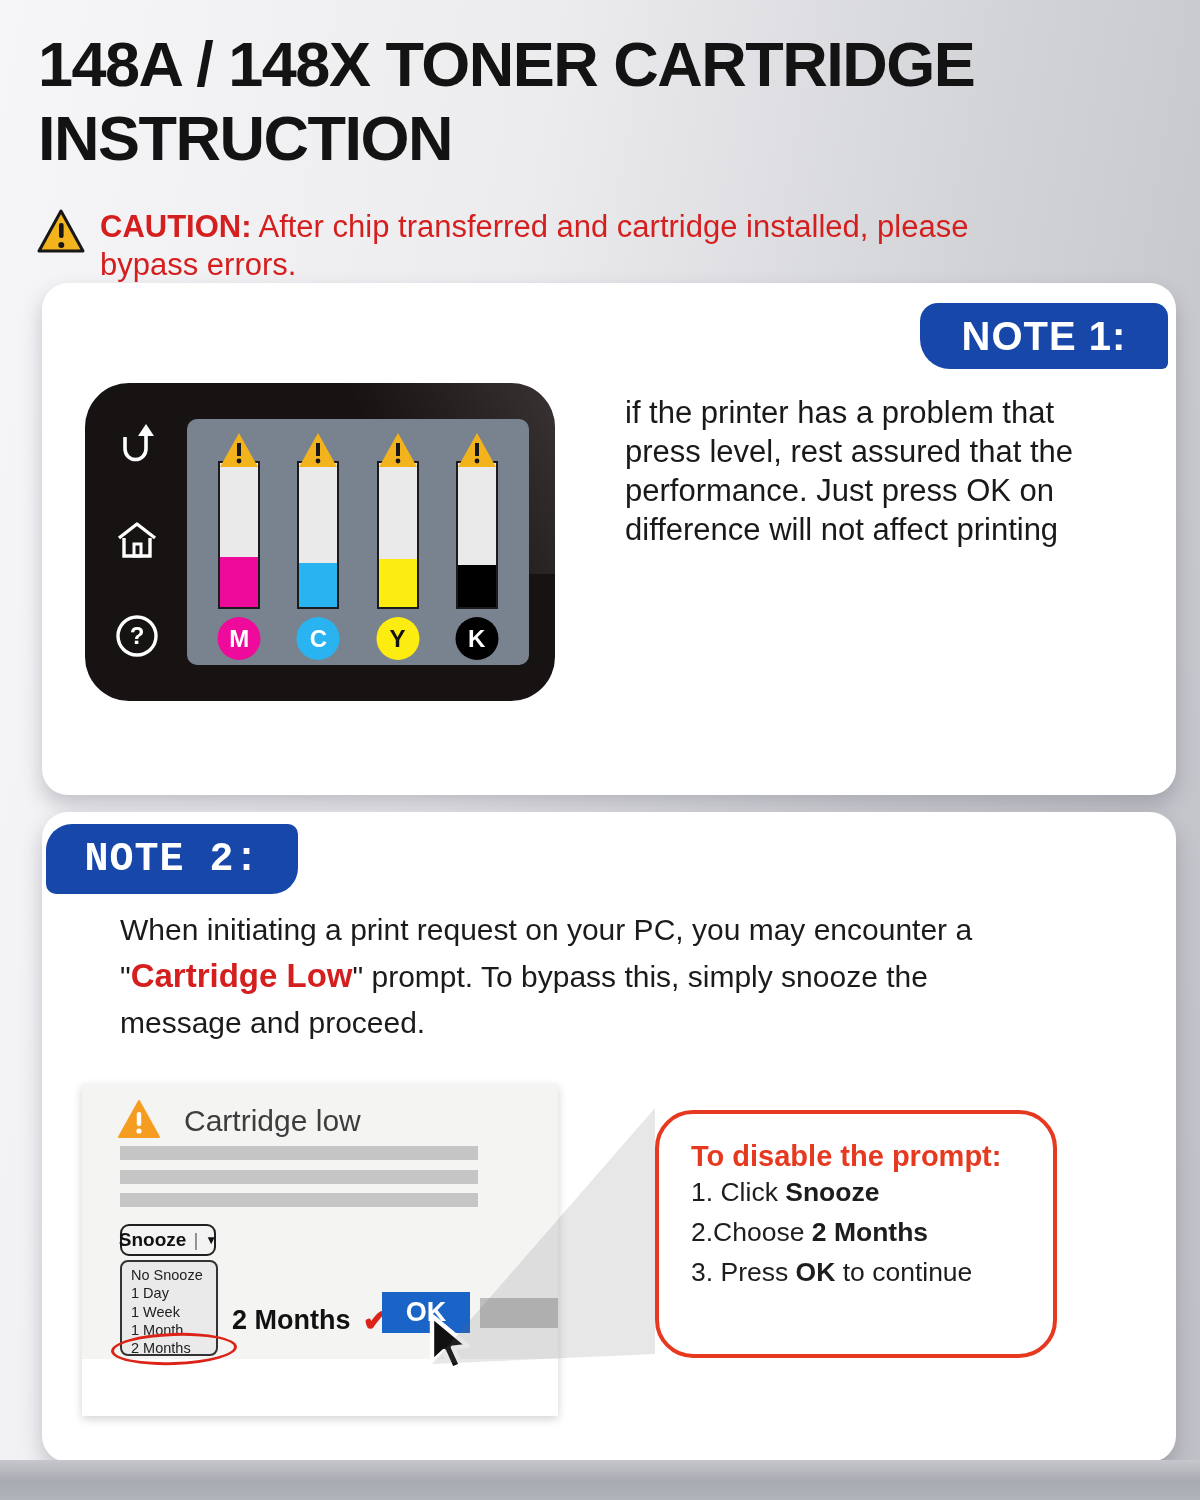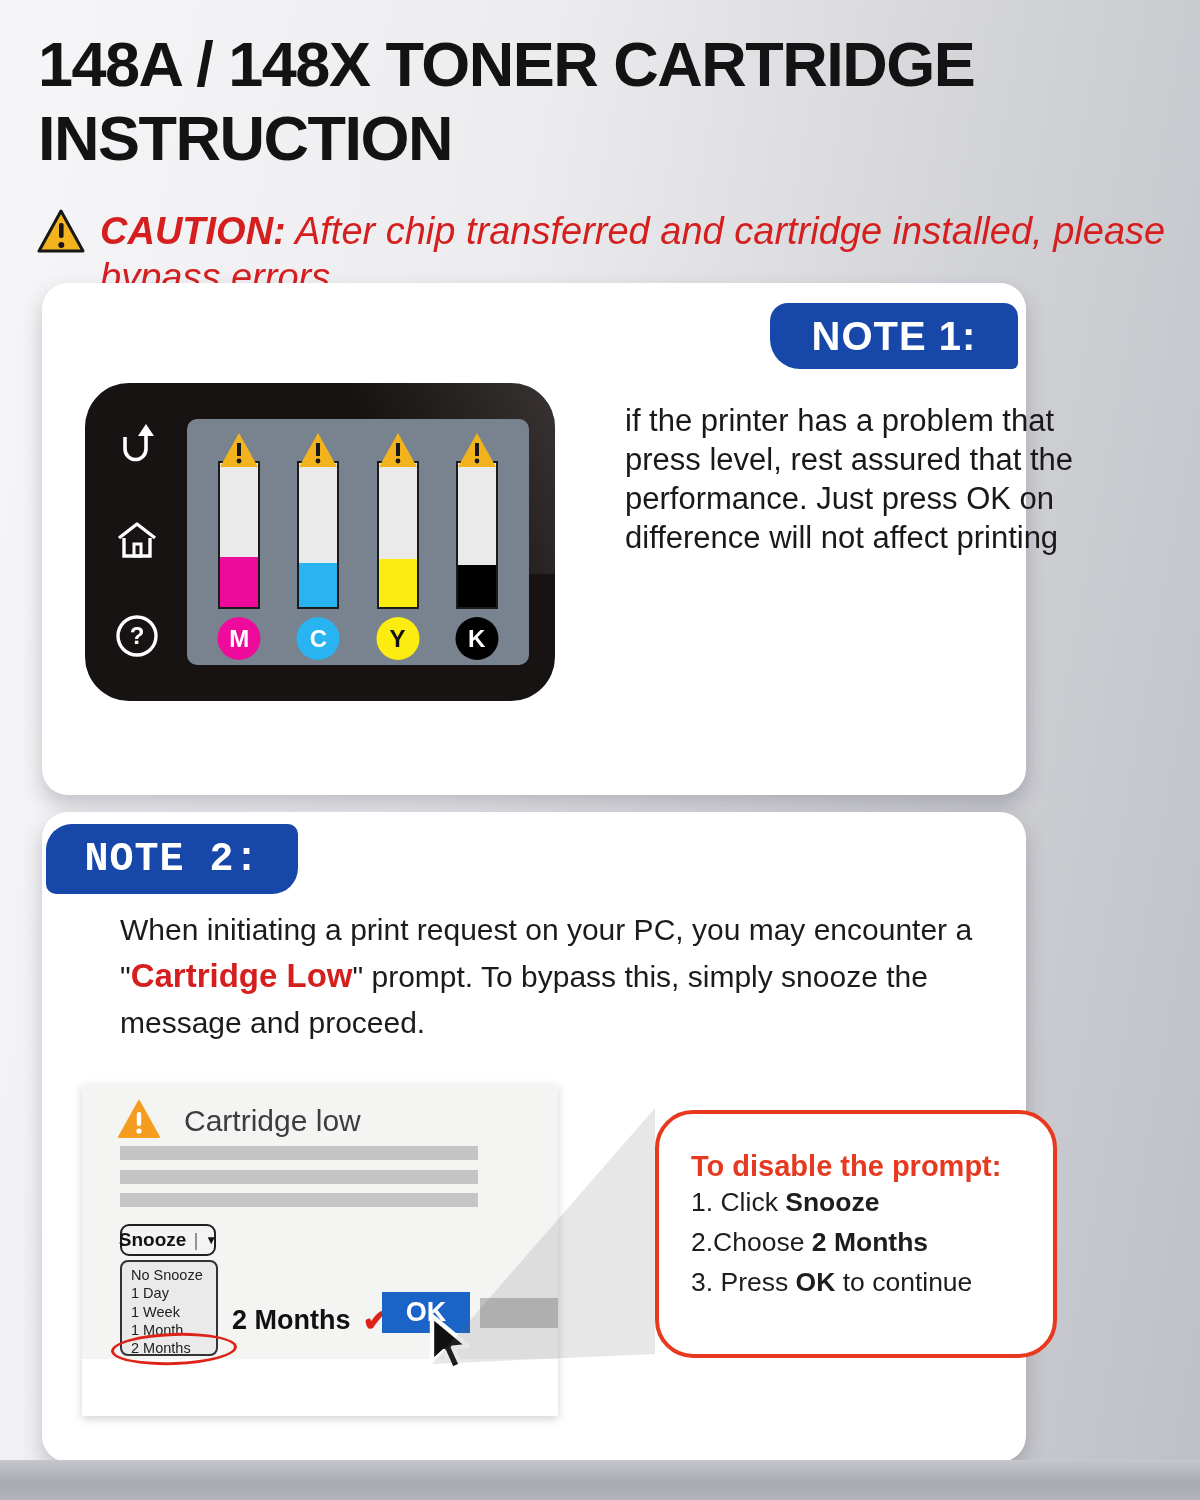--- a/index.html
+++ b/index.html
@@ -7,25 +7,25 @@
     font-family:"Liberation Sans",sans-serif;
     background:linear-gradient(100deg,#f6f6f8 0%,#ececef 38%,#d2d3d7 70%,#bfc0c6 100%);}
   .floor{position:absolute;left:0;top:1460px;width:1200px;height:40px;
     background:linear-gradient(180deg,#c6c7cc 0%,#a8aab1 55%,#b2b4bb 100%);}
 
   
   .title{position:absolute;left:38px;top:28px;width:1140px;color:#131313;
     font-size:63px;font-weight:bold;letter-spacing:-1.5px;line-height:1.17;}
   .title div{white-space:nowrap;}
   .caution{position:absolute;left:36px;top:208px;display:flex;gap:14px;align-items:flex-start;}
-  .caution-text{font-size:38px;color:#d51f1f;line-height:1.22;font-style:italic;}
+  .caution-text{font-size:31px;color:#d51f1f;line-height:1.22;}
   .caution-text b{font-weight:bold;}
 
   
-  .card{position:absolute;left:42px;width:984px;background:#ffffff;border-radius:26px;
+  .card{position:absolute;left:42px;width:1134px;background:#ffffff;border-radius:26px;
     box-shadow:0 10px 20px rgba(70,70,85,.28);}
   .card1{top:283px;height:512px;}
   .card2{top:812px;height:650px;}
   .badge{position:absolute;background:#1747a9;color:#fff;font-weight:bold;font-size:40px;
     letter-spacing:1px;display:flex;align-items:center;justify-content:center;}
   .badge1{top:20px;right:8px;width:248px;height:66px;border-radius:18px 14px 6px 30px;}
   .badge2{top:12px;left:4px;width:252px;height:70px;border-radius:26px 10px 26px 10px;font-family:Liberation Mono, monospace;}
 
   
   .panel{position:absolute;left:43px;top:100px;width:470px;height:318px;background:#171313;
@@ -45,21 +45,21 @@
   .seg-m{height:50px;background:#ee0b9b;}
   .seg-c{height:44px;background:#29b4f1;}
   .seg-y{height:48px;background:#fdec10;}
   .seg-k{height:42px;background:#000;}
   .chip{position:absolute;bottom:5px;left:50%;transform:translateX(-50%);width:43px;height:43px;
     border-radius:50%;display:flex;align-items:center;justify-content:center;
     font-weight:bold;font-size:24px;color:#fff;}
   .chip-m{background:#ee0b9b;} .chip-c{background:#29b4f1;}
   .chip-y{background:#fdec10;color:#111;} .chip-k{background:#000;}
 
-  .note1-text{position:absolute;left:583px;top:118px;width:530px;font-size:31px;
+  .note1-text{position:absolute;left:583px;top:110px;width:530px;font-size:31px;
     line-height:1.26;color:#191919;}
   .note1-text div{white-space:nowrap;}
 
   
   .note2-text{position:absolute;left:78px;top:96px;width:980px;font-size:30px;
     line-height:1.48;color:#1b1b1b;}
   .note2-text div{white-space:nowrap;}
   .red-bold{color:#d51f1f;font-weight:bold;font-size:33px;}
 
   
@@ -92,21 +92,21 @@
   .selected .chk{color:#dc2318;font-size:31px;}
   .okbtn{position:absolute;left:300px;top:208px;width:88px;height:41px;background:#1a64c8;
     color:#fff;font-size:27px;font-weight:bold;display:flex;align-items:center;justify-content:center;}
   .graybtn{position:absolute;left:398px;top:214px;width:78px;height:30px;background:#bdbdbd;}
   .cursor{position:absolute;left:344px;top:230px;z-index:6;}
 
   
   .beam{position:absolute;left:0;top:0;width:1123px;height:650px;z-index:3;pointer-events:none;
     clip-path:polygon(390px 552px,613px 296px,613px 542px);background:rgba(105,105,112,.16);}
   .callout{position:absolute;left:613px;top:298px;width:402px;height:248px;background:#fff;
-    border:4px solid #e6391f;border-radius:38px;box-sizing:border-box;padding:36px 32px;z-index:4;}
+    border:4px solid #e6391f;border-radius:38px;box-sizing:border-box;padding:26px 32px;z-index:4;}
   .callout-title{color:#e6391f;font-size:29px;font-weight:bold;}
   .callout-steps{margin-top:0;font-size:26.5px;line-height:1.5;color:#1d1d1d;}
   .callout-steps b{font-weight:bold;}
 </style>
 </head>
 <body>
 
 <div class="canvas">
 
   <div class="title">

